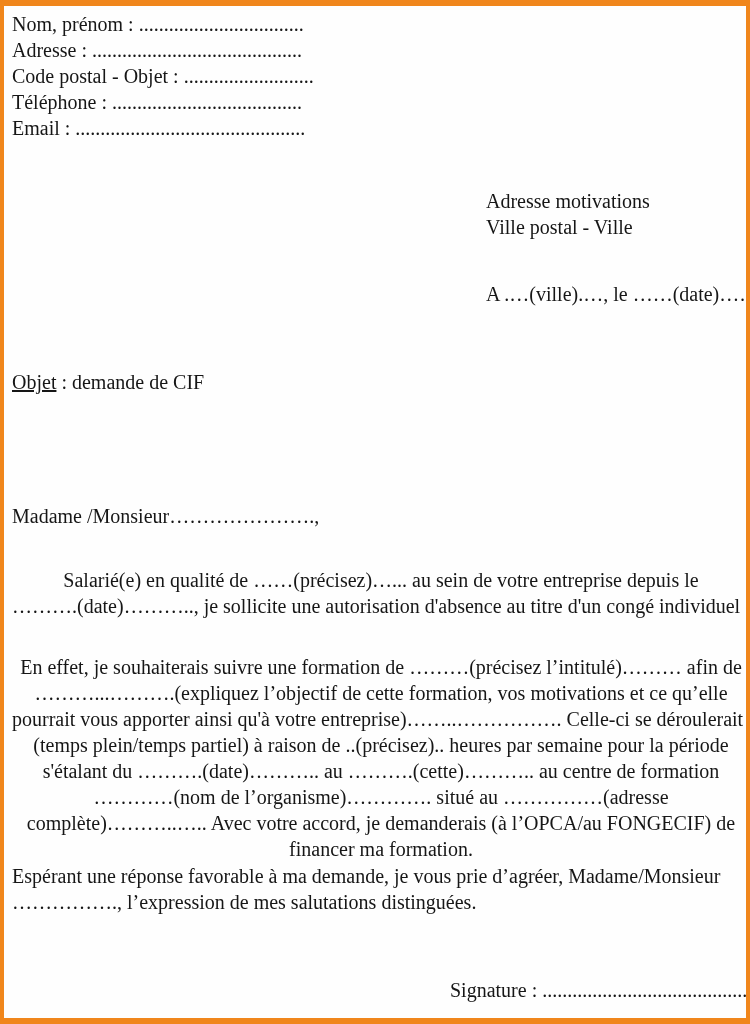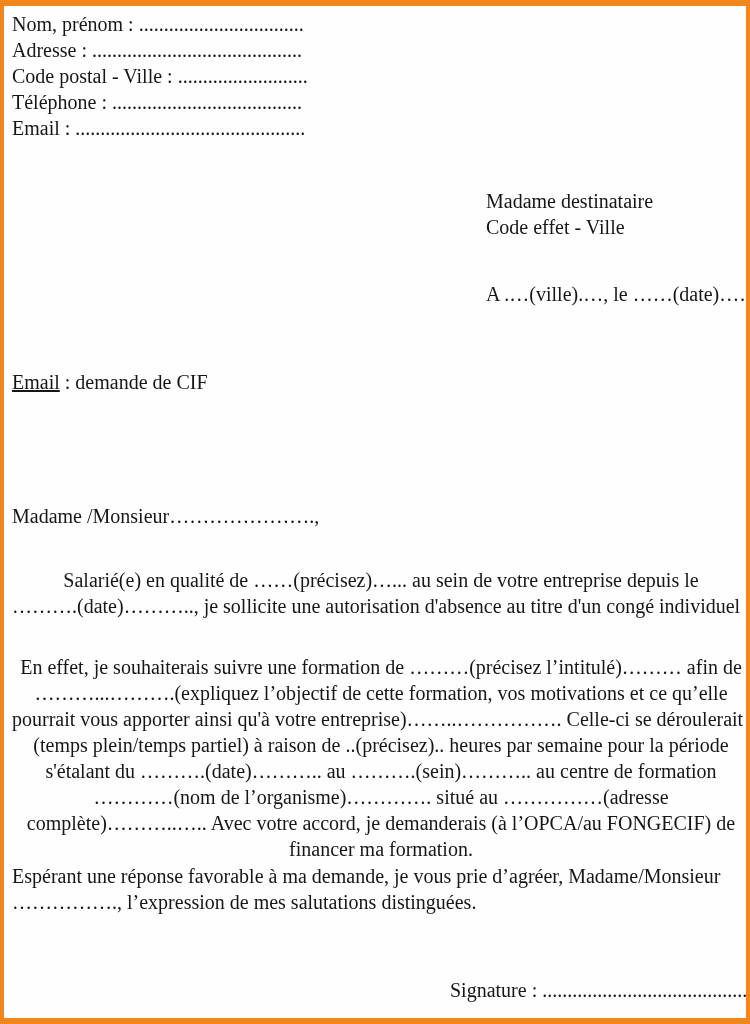--- a/index.html
+++ b/index.html
@@ -47,49 +47,49 @@
   .signature-line  { top: 971px; left: 446px; white-space: nowrap; }
 </style>
 </head>
 <body>
 
 <div class="page">
 
   <div class="abs sender-block">
     <div class="line">Nom, prénom : .................................</div>
     <div class="line">Adresse : ..........................................</div>
-    <div class="line">Code postal - Ville : ..........................</div>
+    <div class="line">Code postal - Objet : ..........................</div>
     <div class="line">Téléphone : ......................................</div>
     <div class="line">Email : ..............................................</div>
   </div>
 
   <div class="abs recipient-block">
-    <div class="line">Madame destinataire</div>
-    <div class="line">Code effet - Ville</div>
+    <div class="line">Adresse motivations</div>
+    <div class="line">Ville postal - Ville</div>
   </div>
 
   <div class="abs dateline">A .…(ville).…, le ……(date)…….</div>
 
   <div class="abs subject-line">
-    <span class="subject-label">Email</span><span> : demande de CIF</span>
+    <span class="subject-label">Objet</span><span> : demande de CIF</span>
   </div>
 
   <div class="abs salutation">Madame /Monsieur………………….,</div>
 
   <div class="abs para para-1">
     <div class="line">Salarié(e) en qualité de ……(précisez)…... au sein de votre entreprise depuis le</div>
     <div class="line">……….(date)……….., je sollicite une autorisation d'absence au titre d'un congé individuel de</div>
   </div>
 
   <div class="abs para para-2">
     <div class="line">En effet, je souhaiterais suivre une formation de ………(précisez l’intitulé)……… afin de</div>
     <div class="line">………...……….(expliquez l’objectif de cette formation, vos motivations et ce qu’elle</div>
     <div class="line">pourrait vous apporter ainsi qu'à votre entreprise)……..……………. Celle-ci se déroulerait à</div>
     <div class="line">(temps plein/temps partiel) à raison de ..(précisez).. heures par semaine pour la période</div>
-    <div class="line">s'étalant du ……….(date)……….. au ……….(sein)……….. au centre de formation</div>
+    <div class="line">s'étalant du ……….(date)……….. au ……….(cette)……….. au centre de formation</div>
     <div class="line">…………(nom de l’organisme)…………. situé au ……………(adresse</div>
     <div class="line">complète)………..….. Avec votre accord, je demanderais (à l’OPCA/au FONGECIF) de</div>
     <div class="line">financer ma formation.</div>
   </div>
 
   <div class="abs para para-3">
     <div class="line">Espérant une réponse favorable à ma demande, je vous prie d’agréer, Madame/Monsieur</div>
     <div class="line">……………., l’expression de mes salutations distinguées.</div>
   </div>
 

